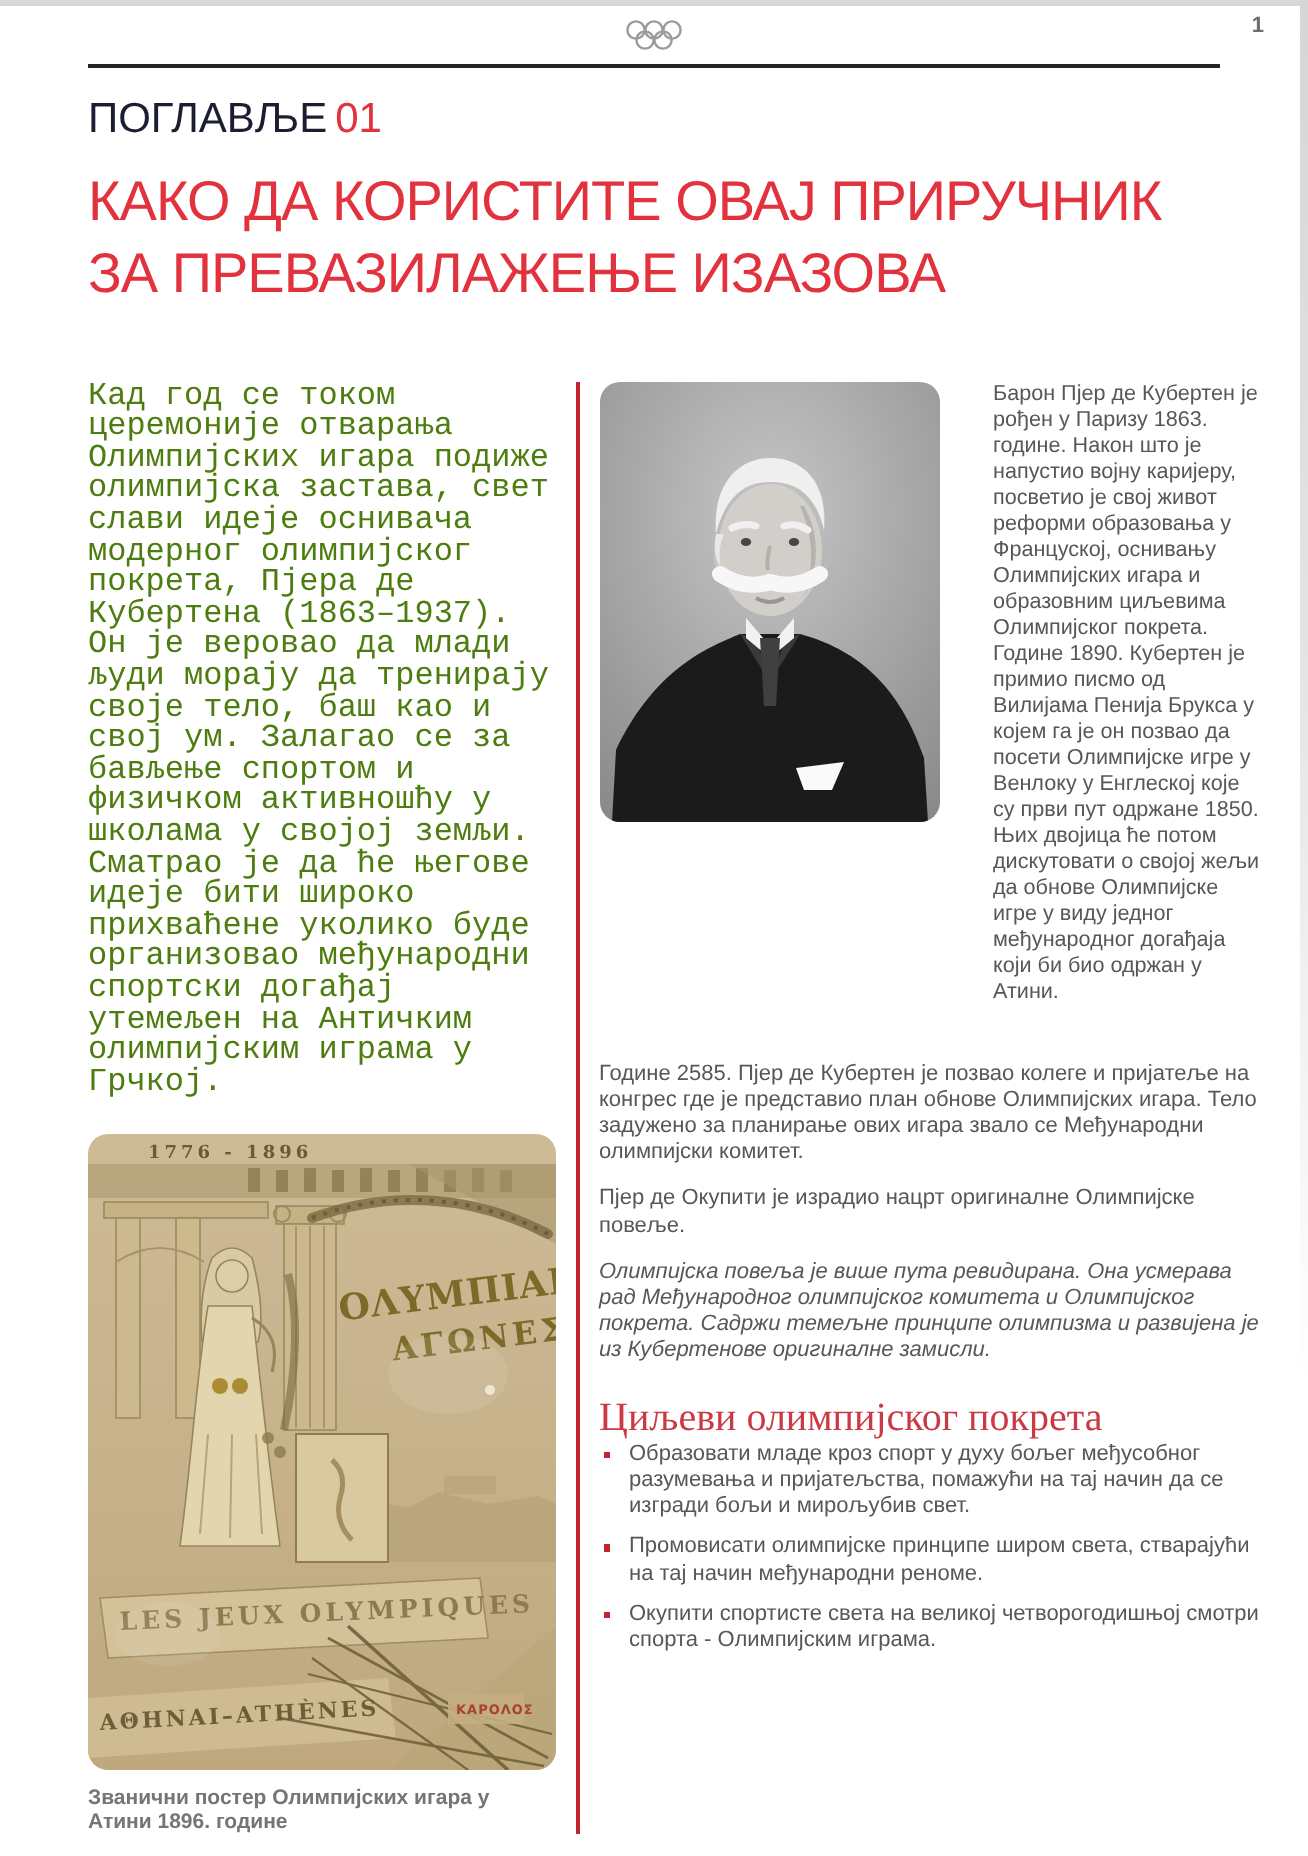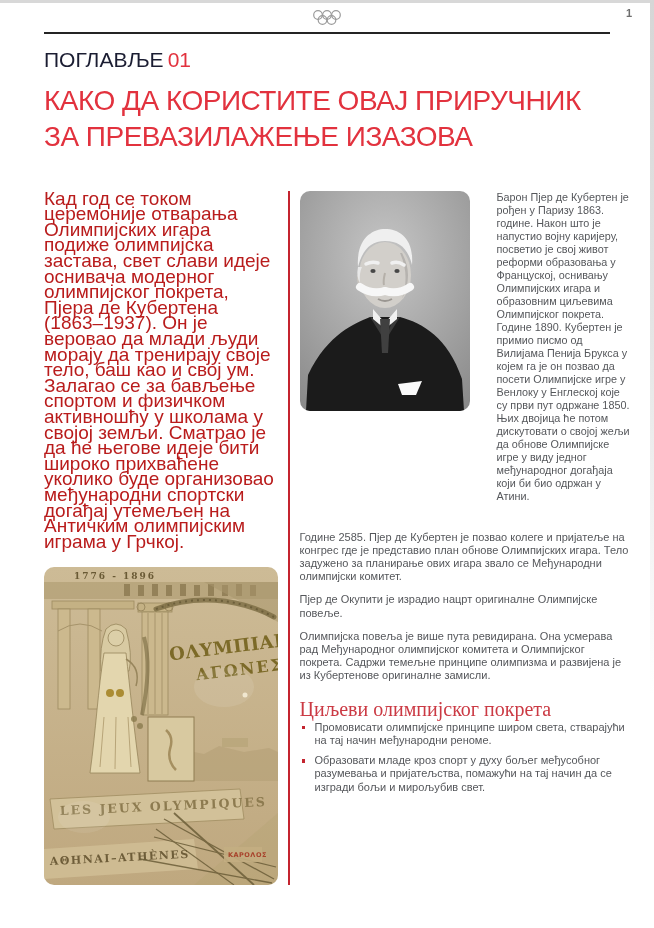--- a/index.html
+++ b/index.html
@@ -29,33 +29,33 @@
     color:#e2323e; text-transform:uppercase;
   }
 
   .intro { margin-top:32px; max-width:566px; font-size:15.5px; line-height:1.4; color:#53555a; }
 
   .columns { margin-top:36px; display:flex; width:586px; }
   .col-left { width:231px; flex:none; }
   .divider { width:1.5px; background:#c4242f; margin:0 10px 0 13px; align-self:stretch; }
   .col-right { flex:1; min-width:0; }
 
-  .serif-para { font-family:Liberation Sans, sans-serif; font-size:19px; line-height:15.6px; color:#b91c1c; }
+  .serif-para { font-family:Liberation Mono, monospace; font-size:16px; line-height:15.6px; color:#4d7c0f; }
 
   .poster-fig { margin-top:18px; }
   .poster-fig svg { display:block; }
   .poster-caption { margin-top:8px; font-size:10.5px; font-weight:bold; color:#747579; }
 
   .portrait-row { display:flex;gap:15px; }
   .portrait-row svg { flex:none; display:block; }
   .portrait-caption { margin-left:12px; width:156px; font-size:10.8px; line-height:13px; color:#55575b; }
 
   .paras { margin-top:28px; }
   .body-para { font-size:11px; line-height:13.2px; color:#55575b; margin-bottom:10px; max-width:331px; }
-  .body-para:last-child { margin-bottom:0; }
+  .body-para:last-child { margin-bottom:0;font-style:italic; }
 
   .goals-heading { margin-top:15px; font-family:"Liberation Serif", serif; font-weight:400;
     font-size:20px; color:#cb3a44; }
   .goals-lead { margin-top:8px; margin-bottom:9px; font-size:11px; line-height:13.2px; color:#55575b; max-width:331px; }
   ul.goals { list-style:none; }
   ul.goals li { position:relative; padding-left:15px; margin-bottom:7px;
     font-size:11px; line-height:13.2px; color:#55575b; max-width:331px; }
   ul.goals .bullet { position:absolute; left:2px; top:5px; width:3.5px; height:3.5px; background:#c4242f; }
 </style>
 </head>
@@ -176,20 +176,21 @@
               <path d="M228,316 L96,292" stroke-width="1.3"></path>
               <path d="M210,318 L130,246" stroke-width="1.8"></path>
               <path d="M190,318 L112,262" stroke-width="1.1"></path>
             </g>
             <rect x="180" y="280" width="38" height="15" fill="#c3ae82" opacity="0.9"></rect>
             <text x="184" y="290" font-size="6.5" font-weight="bold" letter-spacing="0.5" fill="#a8432c" font-family="DejaVu Sans, sans-serif">ΚΑΡΟΛΟΣ</text>
             <ellipse cx="180" cy="120" rx="30" ry="20" fill="#ffffff" opacity="0.1"></ellipse>
             <ellipse cx="40" cy="250" rx="26" ry="16" fill="#ffffff" opacity="0.08"></ellipse>
           </g>
         </svg>
+        <figcaption class="poster-caption">Званични постер Олимпијских игара у Атини 1896. године</figcaption>
       </figure>
     </div>
 
     <div class="divider"></div>
 
     <div class="col-right">
 
       <div class="portrait-row">
         <svg width="170" height="220" viewBox="0 0 170 220">
           <defs>
@@ -238,24 +239,28 @@
         <p class="body-para">Године 2585. Пјер де Кубертен је позвао колеге и пријатеље на конгрес где је представио план обнове Олимпијских игара. Тело задужено за планирање ових игара звало се Међународни олимпијски комитет.</p>
         <p class="body-para">Пјер де Окупити је израдио нацрт оригиналне Олимпијске повеље.</p>
         <p class="body-para">Олимпијска повеља је више пута ревидирана. Она усмерава рад Међународног олимпијског комитета и Олимпијског покрета. Садржи темељне принципе олимпизма и развијена је из Кубертенове оригиналне замисли.</p>
       </div>
 
       <h2 class="goals-heading">Циљеви олимпијског покрета</h2>
 
       <ul class="goals">
         <li>
           <span class="bullet"></span>
+          <span>Образовати младе кроз спорт у духу бољег међусобног разумевања и пријатељства, помажући на тај начин да се изгради бољи и мирољубив свет.</span>
+        </li>
+        <li>
+          <span class="bullet"></span>
           <span>Промовисати олимпијске принципе широм света, стварајући на тај начин међународни реноме.</span>
         </li>
         <li>
           <span class="bullet"></span>
-          <span>Образовати младе кроз спорт у духу бољег међусобног разумевања и пријатељства, помажући на тај начин да се изгради бољи и мирољубив свет.</span>
+          <span>Окупити спортисте света на великој четворогодишњој смотри спорта - Олимпијским играма.</span>
         </li>
       </ul>
 
     </div>
   </div>
 
 </div>
 
 </body></html>

